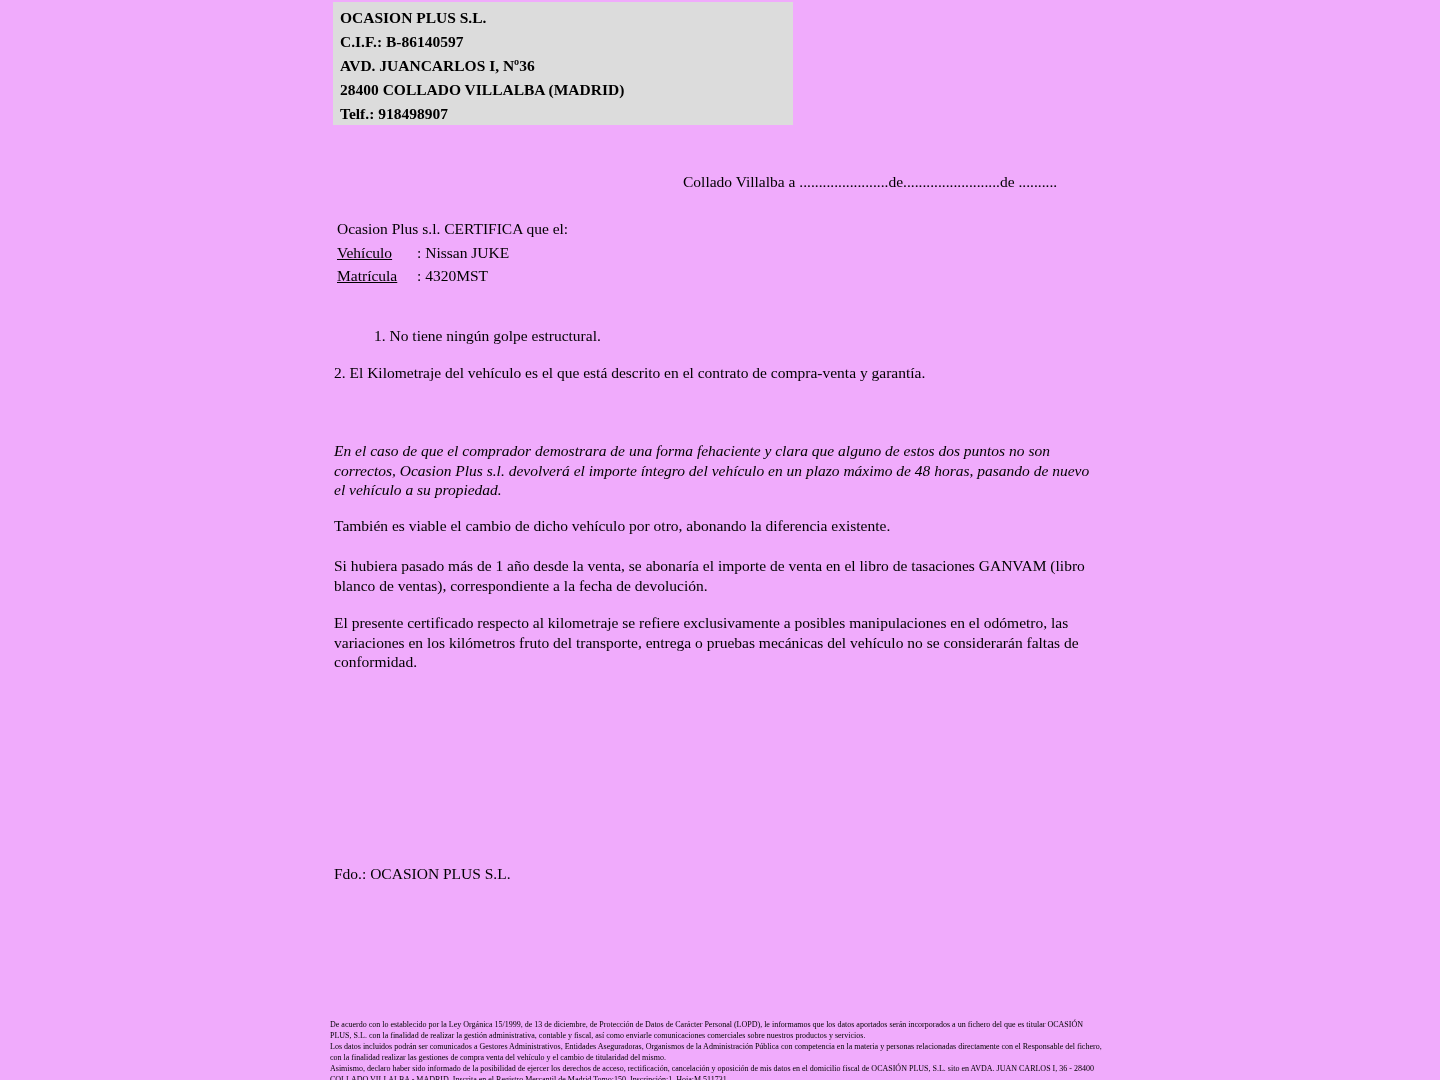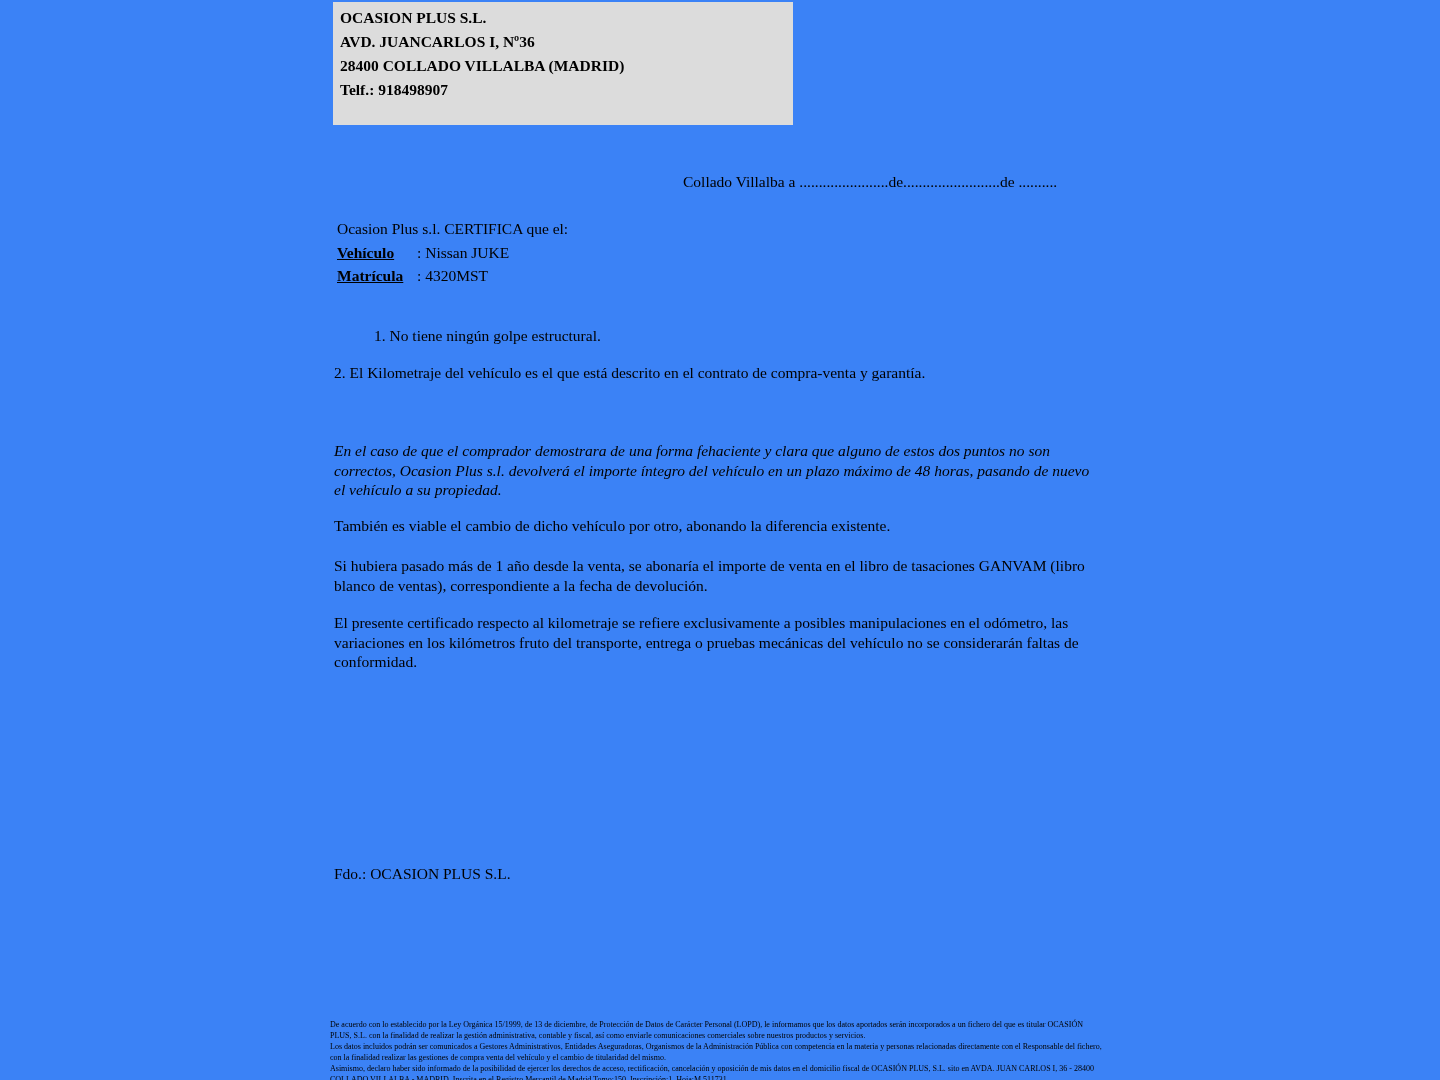--- a/index.html
+++ b/index.html
@@ -9,21 +9,21 @@
     height: 1080px;
     font-family: "Liberation Serif", serif;
     color: #000000;
     position: relative;
     overflow: hidden;
   }
   .page {
     position: relative;
     width: 1440px;
     height: 1080px;
-    background: #3b82f6;
+    background: #f0abfc;
   }
   .header-box {
     position: absolute;
     left: 333px;
     top: 2px;
     width: 460px;
     height: 123px;
     background: #dcdcdc;
     padding: 4px 6px 0 7px;
   }
@@ -44,21 +44,20 @@
   .cert-block {
     position: absolute;
     left: 337px;
     top: 217px;
     font-size: 15.5px;
     line-height: 23.5px;
   }
   .label-wrap {
     display: inline-block;
     width: 80px;
-    font-weight: bold;
   }
   .u { text-decoration: underline; }
   .para {
     position: absolute;
     left: 334px;
     width: 760px;
     font-size: 15.5px;
     line-height: 19.5px;
   }
   .clause-1 { top: 326px; margin-left: 40px; }
@@ -77,20 +76,21 @@
     line-height: 11px;
   }
 </style>
 </head>
 <body>
 
 <div class="page">
 
   <div class="header-box">
     <p>OCASION PLUS S.L.</p>
+    <p>C.I.F.: B-86140597</p>
     <p>AVD. JUANCARLOS I, Nº36</p>
     <p>28400 COLLADO VILLALBA (MADRID)</p>
     <p>Telf.: 918498907</p>
   </div>
 
   <div class="date-line">Collado Villalba a .......................de.........................de ..........</div>
 
   <div class="cert-block">
     <p>Ocasion Plus s.l. CERTIFICA que el:</p>
     <p><span class="label-wrap"><span class="u">Vehículo</span></span><span>: Nissan JUKE</span></p>

